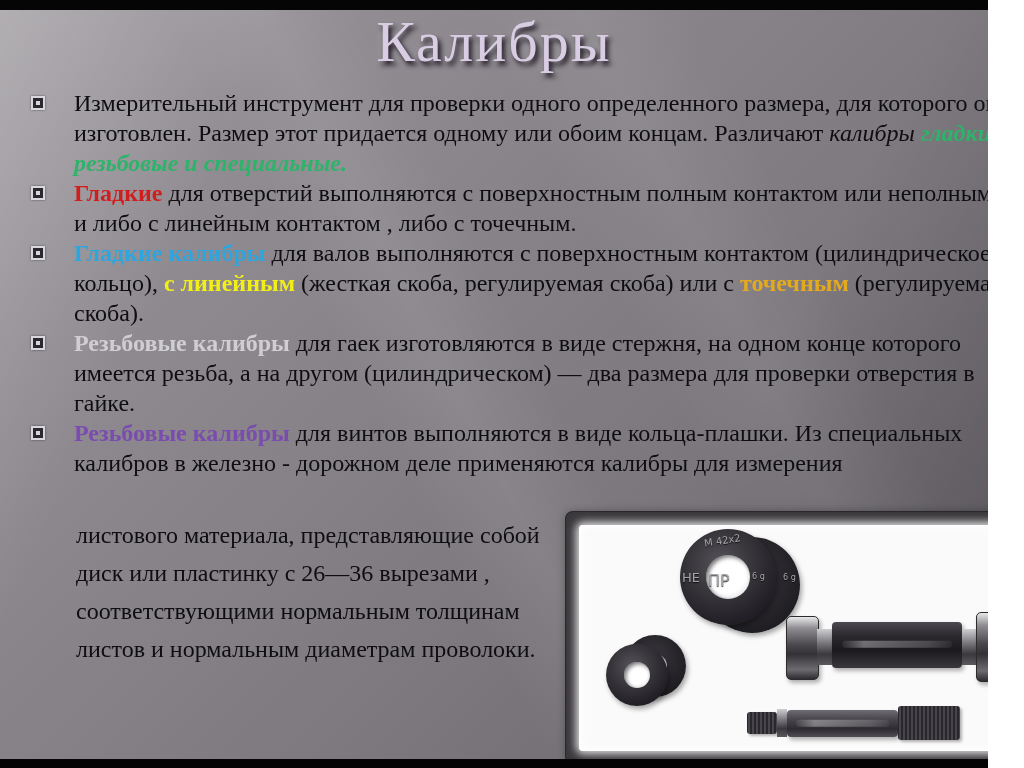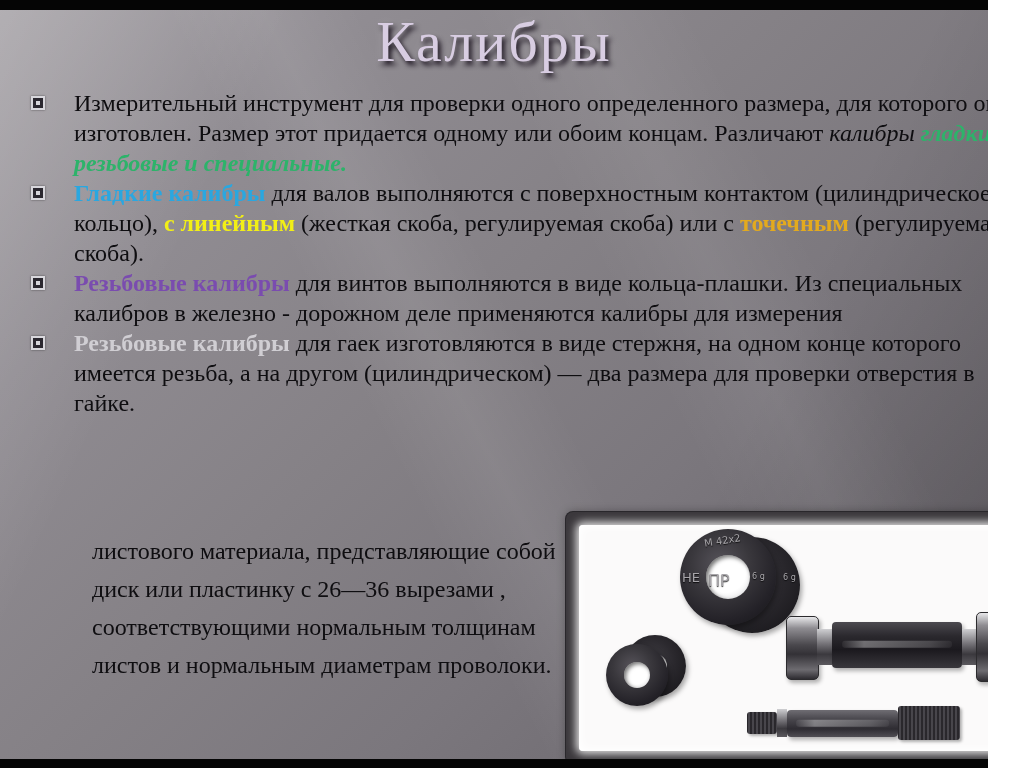--- a/index.html
+++ b/index.html
@@ -41,21 +41,21 @@
   }
   .bullet-text{
     margin:0;font-size:24px;line-height:30px;color:#0e0d10;width:935px;
   }
   .seg-italic{font-style:italic;}
   .seg-green{font-style:italic;font-weight:bold;}
   .seg-red,.seg-cyan,.seg-yellow,.seg-gold,.seg-silver,.seg-purple{font-weight:bold;}
 
   .continuation{
     position:absolute;left:76px;top:516px;width:495px;z-index:3;
-    font-size:24px;line-height:38px;color:#0e0d10;margin:16px;
+    font-size:24px;line-height:38px;color:#0e0d10;margin:0;
   }
 
   
   .photo{
     position:absolute;left:566px;top:512px;width:426px;height:226px;z-index:4;
     background:#3b383c;padding:13px;border-radius:7px;
     box-shadow:0 0 0 1px #29272b, 0 0 10px rgba(0,0,0,0.35);
   }
   .photo-inner{
     position:relative;width:426px;height:226px;background:#fbfafa;border-radius:4px;
@@ -111,40 +111,46 @@
 
   <div class="content">
 
     <div class="bullet-row">
       <span class="bullet-glyph">
           <span class="dot"></span>
         </span>
       <p class="bullet-text"><span class="seg">Измерительный инструмент для проверки одного определенного размера, для которого он изготовлен. Размер этот придается одному или обоим концам. Различают </span><span class="seg seg-italic">калибры </span><span class="seg seg-green" style="color:#2db36a">гладкие, резьбовые и специальные.</span></p>
     </div>
 
+    <div class="bullet-row">
+      <span class="bullet-glyph">
+          <span class="dot"></span>
+        </span>
+      <p class="bullet-text"><span class="seg seg-red" style="color:#d21d1d">Гладкие</span><span class="seg"> для отверстий выполняются с поверхностным полным контактом  или неполным  и либо с линейным контактом , либо с точечным.</span></p>
+    </div>
 
     <div class="bullet-row">
       <span class="bullet-glyph">
           <span class="dot"></span>
         </span>
       <p class="bullet-text"><span class="seg seg-cyan" style="color:#2aa7e0">Гладкие калибры</span><span class="seg"> для валов выполняются с поверхностным контактом (цилиндрическое кольцо), </span><span class="seg seg-yellow" style="color:#f2ef16">с линейным</span><span class="seg"> (жесткая скоба, регулируемая скоба) или с </span><span class="seg seg-gold" style="color:#e3aa1e">точечным</span><span class="seg"> (регулируемая скоба).</span></p>
     </div>
 
     <div class="bullet-row">
       <span class="bullet-glyph">
           <span class="dot"></span>
         </span>
-      <p class="bullet-text"><span class="seg seg-purple" style="color:#7a4caf">Резьбовые калибры</span><span class="seg"> для винтов выполняются в виде кольца-плашки. Из специальных калибров в железно - дорожном деле применяются калибры для измерения</span></p>
+      <p class="bullet-text"><span class="seg seg-silver" style="color:#d0ced3">Резьбовые калибры</span><span class="seg"> для гаек изготовляются в виде стержня, на одном конце которого имеется резьба, а на другом (цилиндрическом) — два размера для проверки отверстия в гайке.</span></p>
     </div>
 
     <div class="bullet-row">
       <span class="bullet-glyph">
           <span class="dot"></span>
         </span>
-      <p class="bullet-text"><span class="seg seg-silver" style="color:#d0ced3">Резьбовые калибры</span><span class="seg"> для гаек изготовляются в виде стержня, на одном конце которого имеется резьба, а на другом (цилиндрическом) — два размера для проверки отверстия в гайке.</span></p>
+      <p class="bullet-text"><span class="seg seg-purple" style="color:#7a4caf">Резьбовые калибры</span><span class="seg"> для винтов выполняются в виде кольца-плашки. Из специальных калибров в железно - дорожном деле применяются калибры для измерения</span></p>
     </div>
   </div>
 
   <p class="continuation">листового материала, представляющие собой диск или пластинку с 26—36 вырезами , соответствующими нормальным толщинам листов и нормальным диаметрам проволоки.</p>
 
   <div class="photo">
     <div class="photo-inner">
 
       <div class="ring back" style="left:125px;top:12px;width:96px;height:96px;">
         <span class="hole" style="width:40px;height:40px;"></span>

